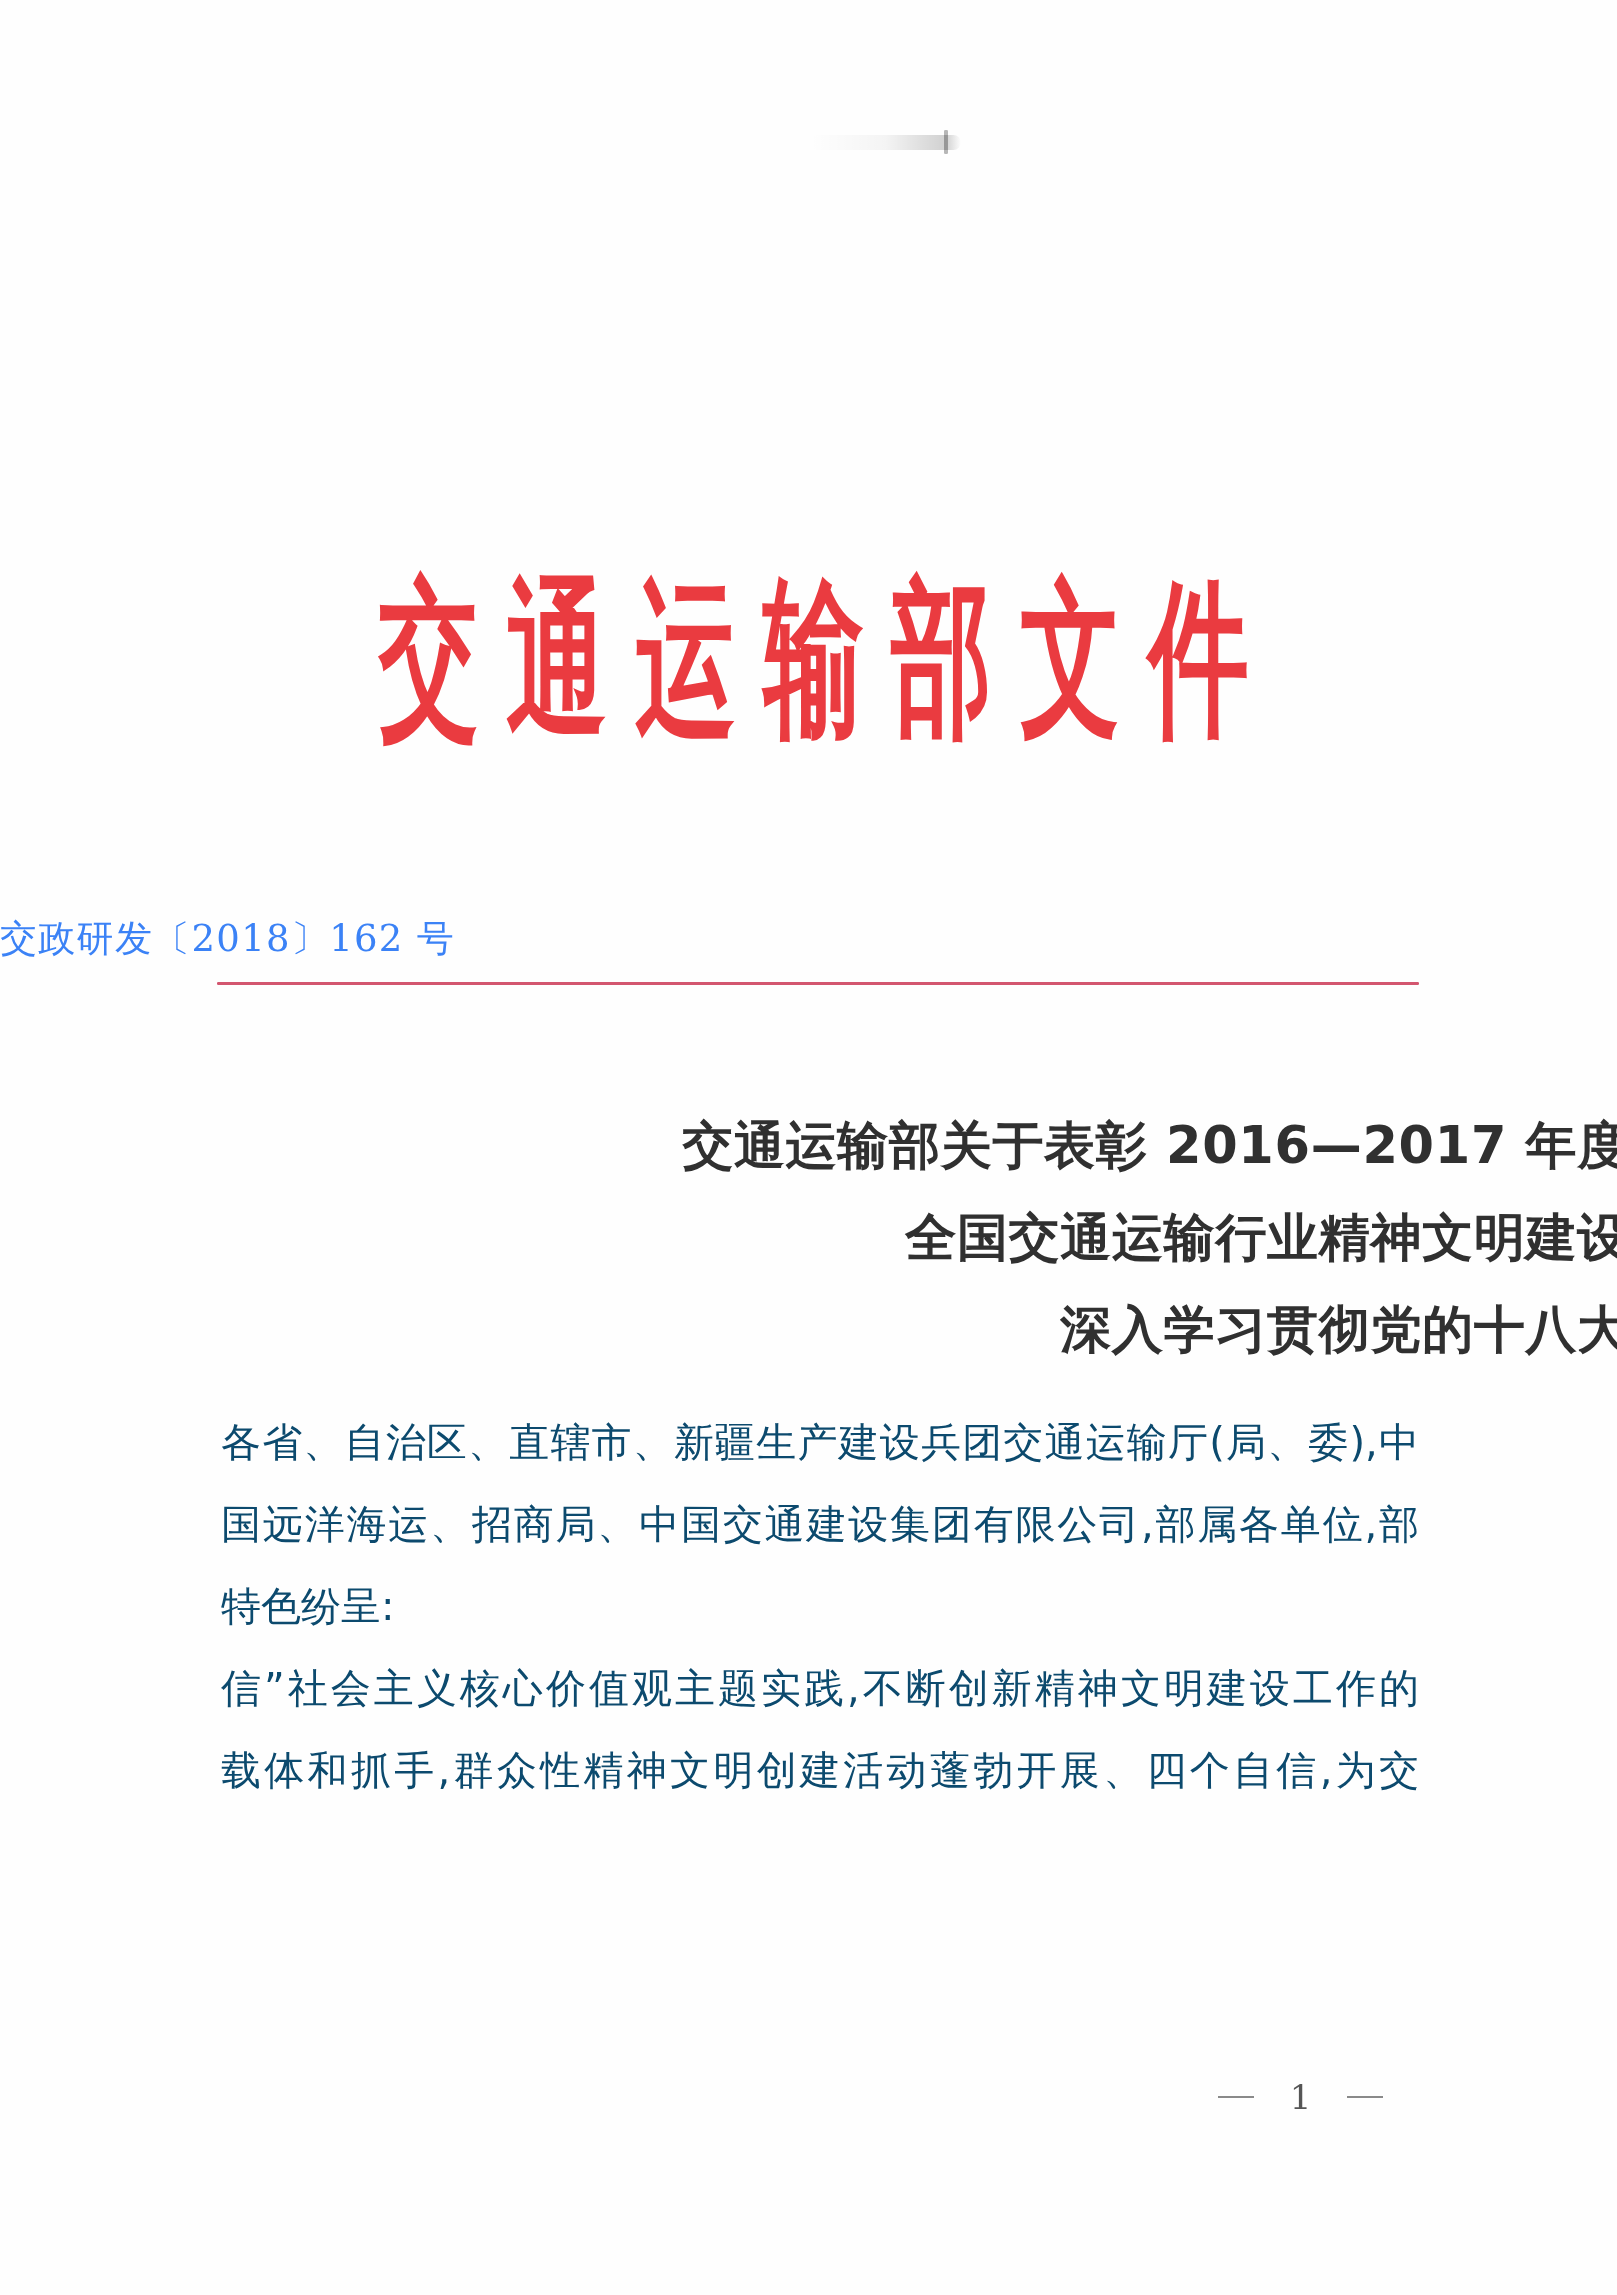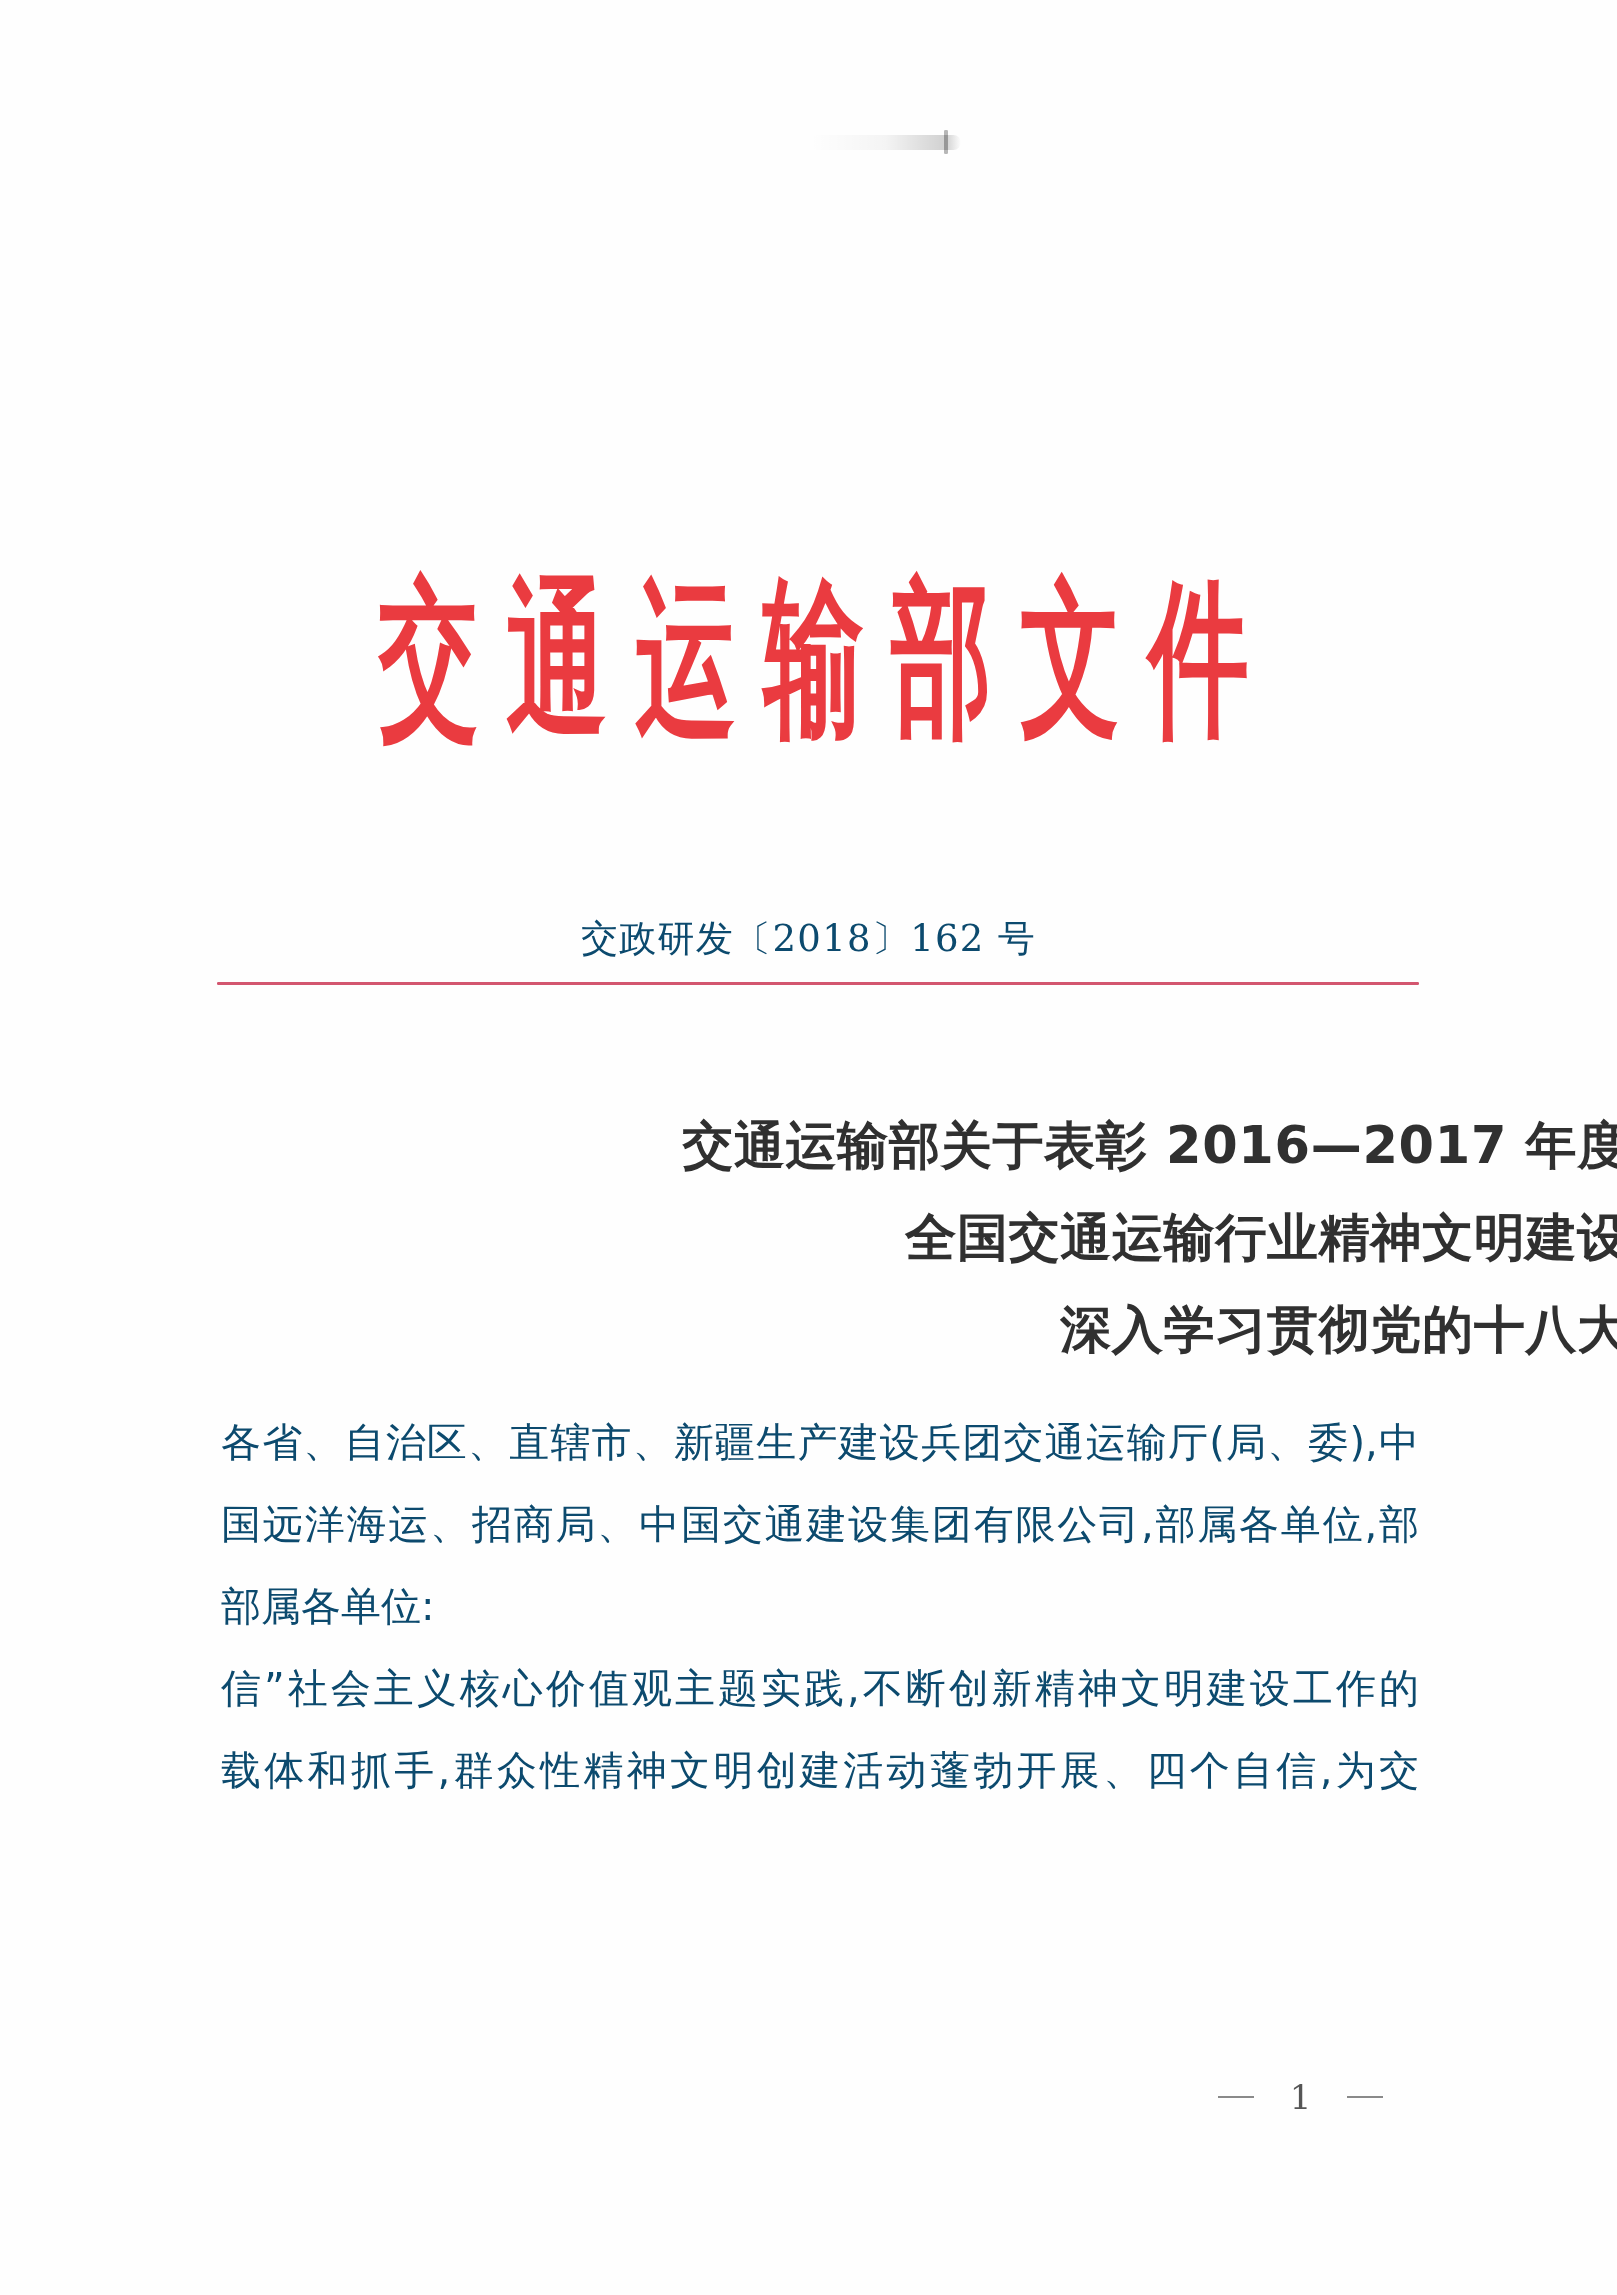--- a/index.html
+++ b/index.html
@@ -60,24 +60,24 @@
       transform: scale(0.92, 1.55);
       transform-origin: center center;
       width: 119px;
       text-align: center;
     }
     .doc-number {
       position: absolute;
       left: 0;
       width: 1617px;
       top: 912px;
-      text-align: center;
+      text-align: left;
       font-size: 37px;
       line-height: 53px;
-      color: #0c4a6e;
+      color: #3b82f6;
       letter-spacing: 1.3px;
       font-family: "DejaVu Serif", "Liberation Serif", serif;
     }
     .red-rule {
       position: absolute;
       left: 217px;
       top: 982px;
       width: 1202px;
       height: 3.3px;
       background: #d3566f;
@@ -167,21 +167,21 @@
 
   <div class="title-block">
     <span class="title-line">交通运输部关于表彰 2016—2017 年度</span>
     <span class="title-line">全国交通运输行业精神文明建设</span>
     <span class="title-line">深入学习贯彻党的十八大</span>
   </div>
 
   <div class="body-text">
     <span class="body-line">各省、自治区、直辖市、新疆生产建设兵团交通运输厅(局、委),中</span>
     <span class="body-line">国远洋海运、招商局、中国交通建设集团有限公司,部属各单位,部</span>
-    <span class="body-line last">部属各单位:</span>
+    <span class="body-line last">特色纷呈:</span>
     <span class="body-line">信”社会主义核心价值观主题实践,不断创新精神文明建设工作的</span>
     <span class="body-line">载体和抓手,群众性精神文明创建活动蓬勃开展、四个自信,为交</span>
   </div>
 
   <div class="page-number">
     <span class="dash"></span>
     <span>1</span>
     <span class="dash"></span>
   </div>
 

